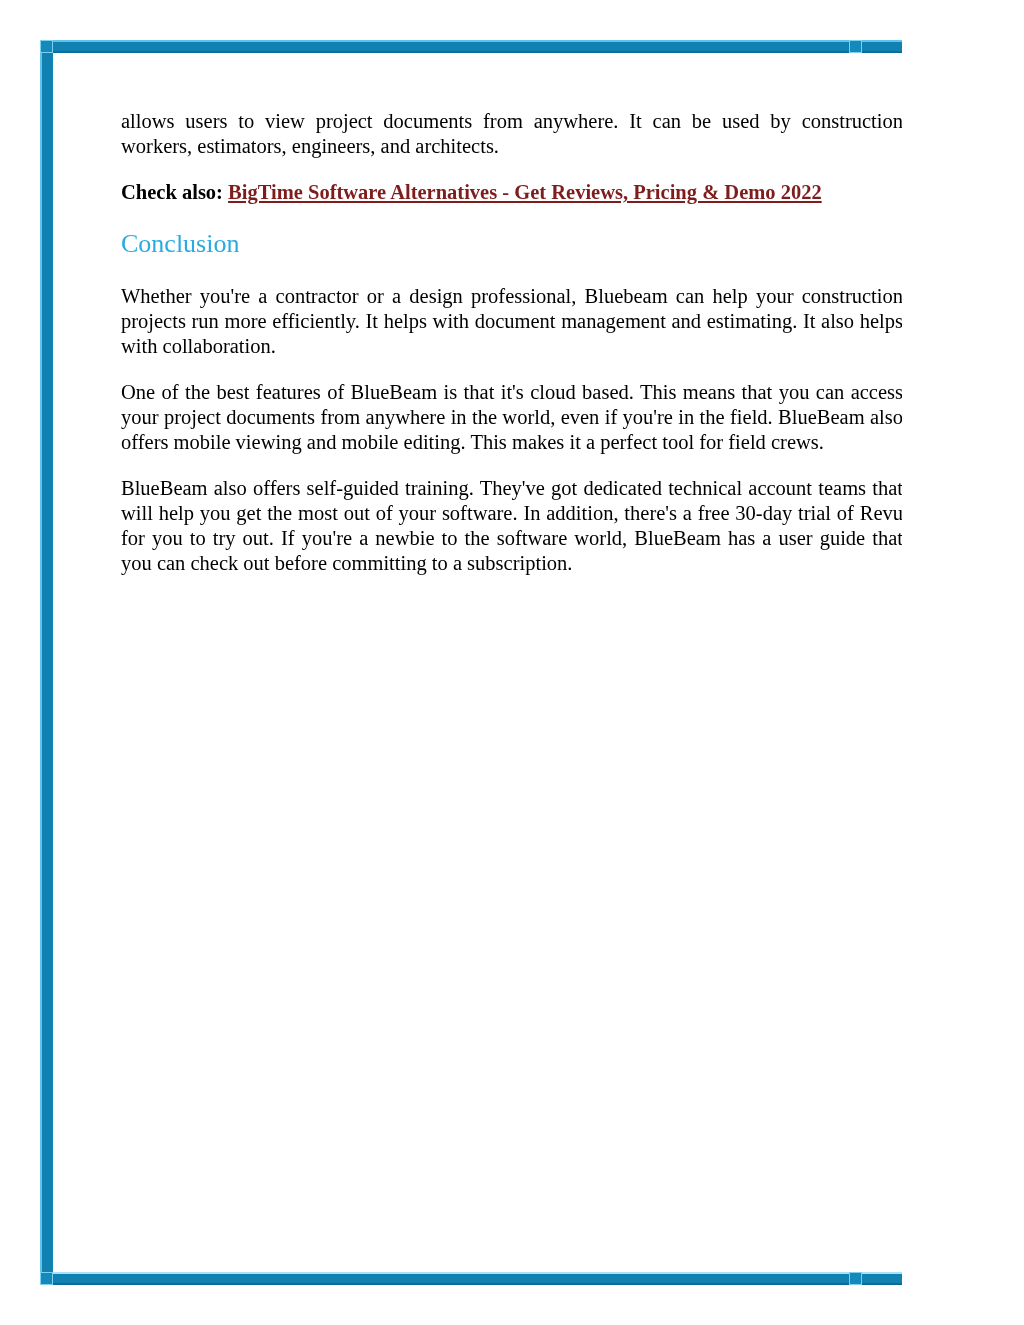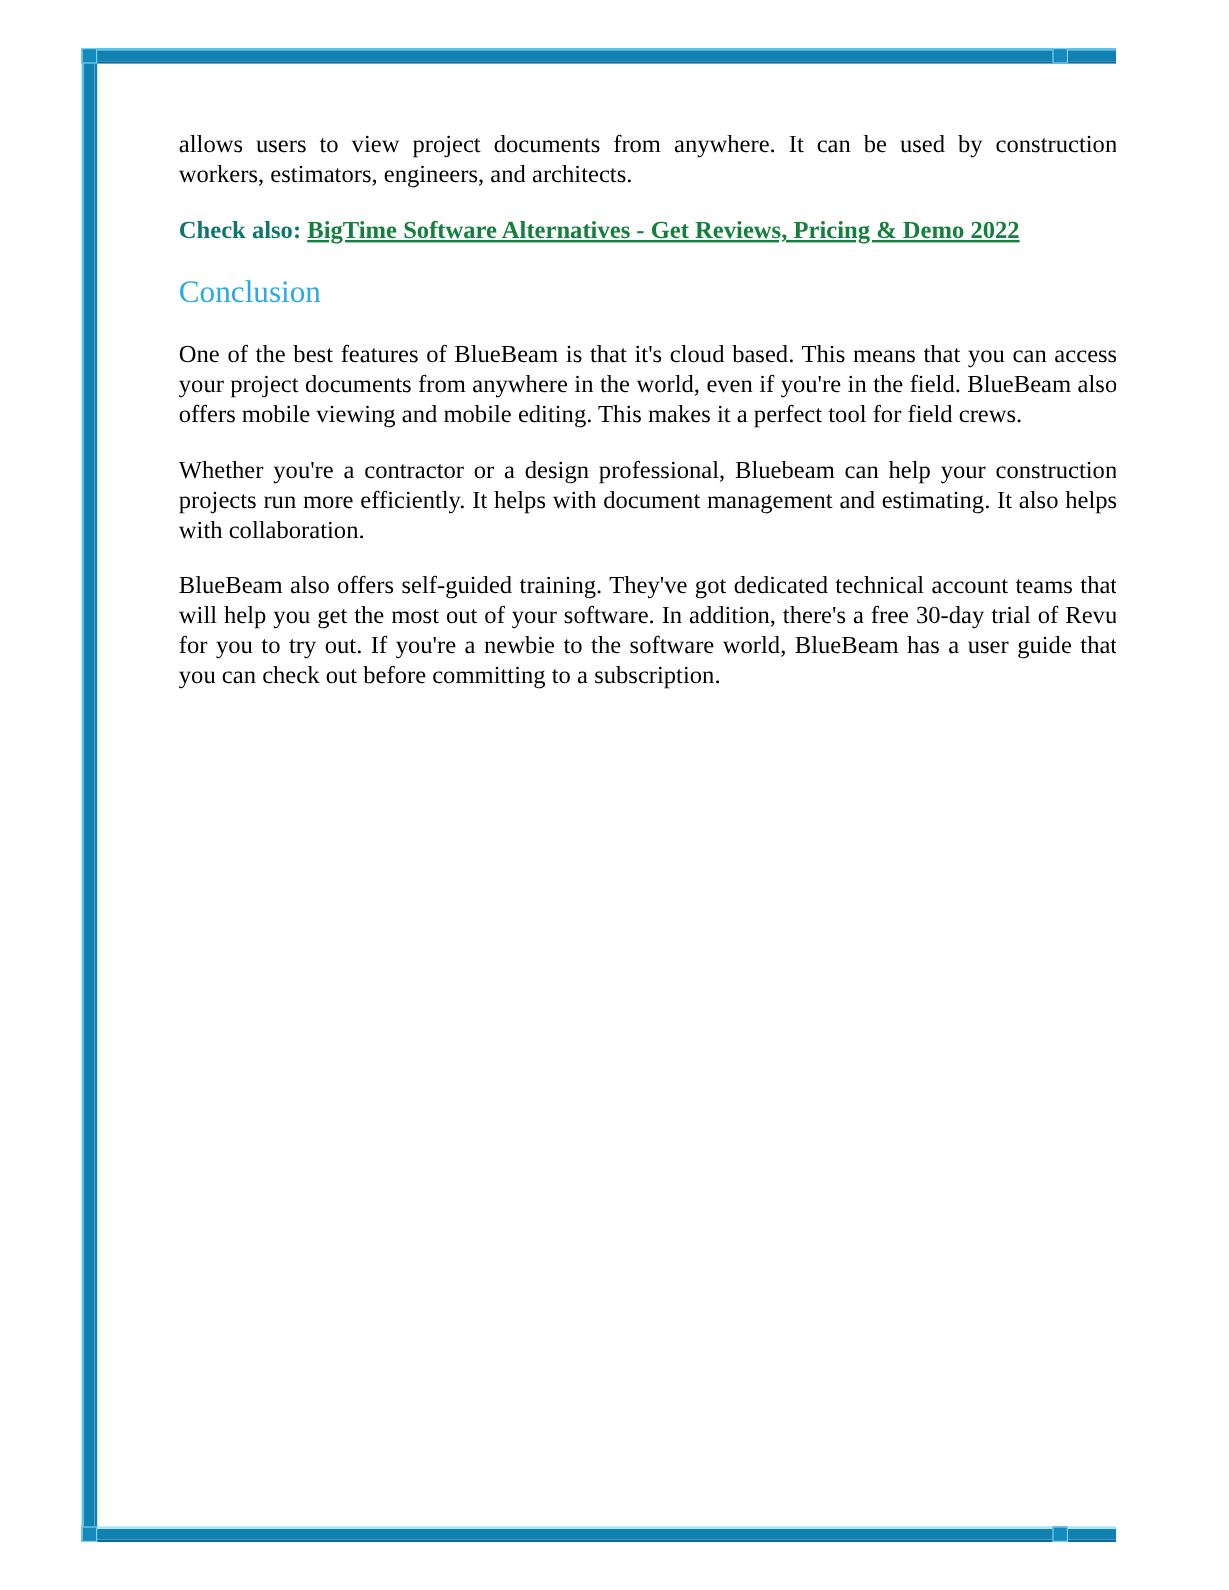--- a/index.html
+++ b/index.html
@@ -9,21 +9,20 @@
     width: 1024px;
     height: 1325px;
     font-family: "Liberation Serif", "DejaVu Serif", serif;
   }
   .page {
     position: relative;
     width: 902px;
     height: 1325px;
     background: #ffffff;
     overflow: hidden;
-    margin-left: 28px;
   }
   
   .frame-outer {
     position: absolute;
     left: 40px;
     top: 40px;
     width: 944px;
     height: 1245px;
     box-sizing: border-box;
     border-style: solid;
@@ -72,25 +71,25 @@
     font-size: 20.5px;
     line-height: 25px;
     color: #000000;
     text-align: justify;
   }
   .content p.ref-line {
     text-align: left;
   }
   .label-bold {
     font-weight: bold;
-    color: #0f766e;
+    color: #000000;
   }
   a.doc-link {
     font-weight: bold;
-    color: #15803d;
+    color: #7f1d1d;
     text-decoration: underline;
     cursor: pointer;
   }
   h2.section-heading {
     margin: 25px 0 26px 0;
     font-size: 26px;
     line-height: 28px;
     font-weight: normal;
     color: #29abe2;
     text-align: left;
@@ -112,21 +111,21 @@
   <div class="corner br"></div>
 
   <div class="content">
 
     <p>allows users to view project documents from anywhere. It can be used by construction workers, estimators, engineers, and architects.</p>
 
     <p class="ref-line"><span class="label-bold">Check also:</span> <a class="doc-link">BigTime Software Alternatives - Get Reviews, Pricing &amp; Demo 2022</a></p>
 
     <h2 class="section-heading">Conclusion</h2>
 
+    <p>Whether you're a contractor or a design professional, Bluebeam can help your construction projects run more efficiently. It helps with document management and estimating. It also helps with collaboration.</p>
+
     <p>One of the best features of BlueBeam is that it's cloud based. This means that you can access your project documents from anywhere in the world, even if you're in the field. BlueBeam also offers mobile viewing and mobile editing. This makes it a perfect tool for field crews.</p>
-
-    <p>Whether you're a contractor or a design professional, Bluebeam can help your construction projects run more efficiently. It helps with document management and estimating. It also helps with collaboration.</p>
 
 
     <p>BlueBeam also offers self-guided training. They've got dedicated technical account teams that will help you get the most out of your software. In addition, there's a free 30-day trial of Revu for you to try out. If you're a newbie to the software world, BlueBeam has a user guide that you can check out before committing to a subscription.</p>
 
   </div>
 </div>
 
 </body></html>

